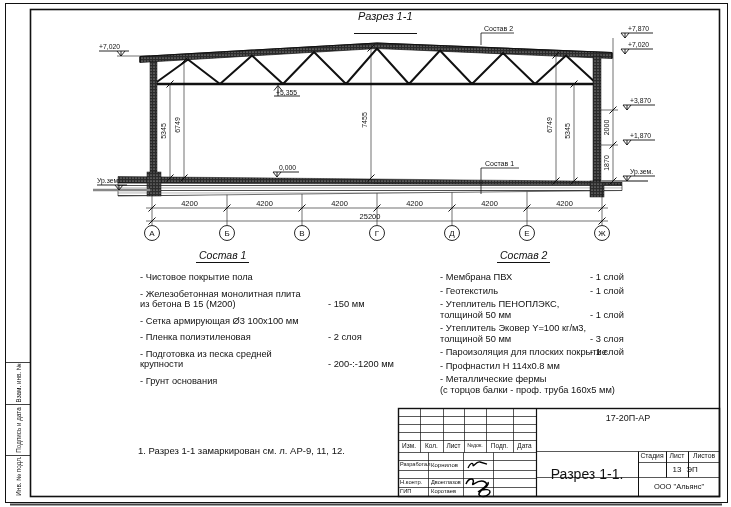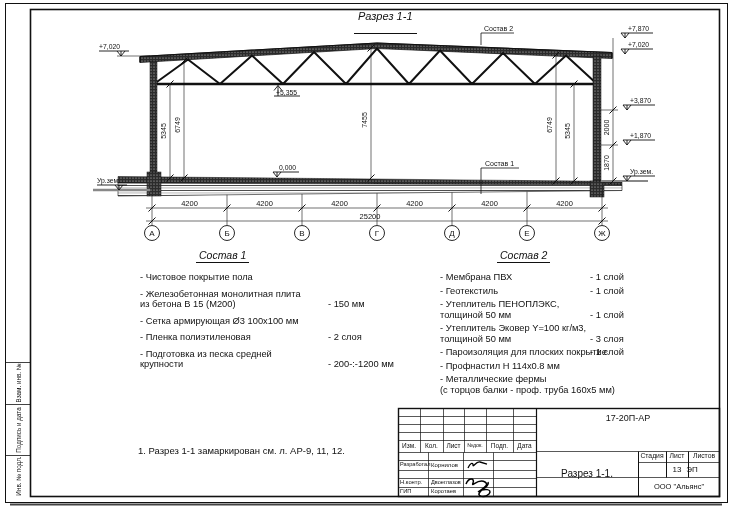--- a/index.html
+++ b/index.html
@@ -211,20 +211,24 @@
       </div>
   <div class="item">
         <span class="nm">- Пленка полиэтиленовая</span>
         <span class="val">-  2 слоя</span>
       </div>
   <div class="item">
         <span class="nm">- Подготовка из песка средней
 крупности</span>
         <span class="val">- 200-:-1200 мм</span>
       </div>
+  <div class="item">
+        <span class="nm">- Грунт основания</span>
+        <span class="val"></span>
+      </div>
 </div>
 
 <div class="abs t-heading" style="left:497px;top:249px;">Состав 2</div>
 <div class="abs list l2" style="left:440px;top:272px;width:290px;">
   <div class="item item2">
         <span class="nm">- Мембрана ПВХ</span>
         <span class="val">- 1 слой</span>
       </div>
   <div class="item item2">
         <span class="nm">- Геотекстиль</span>
@@ -273,16 +277,16 @@
 <div class="cell cellL" style="left:398px;top:487px;width:30px;height:9px;font-size:5.8px;">ГИП</div>
 <div class="cell cellL" style="left:429px;top:487px;width:34px;height:9px;font-size:5.8px;">Коротаев</div>
 
 <div class="cell" style="left:638px;top:451px;width:28px;height:11px;font-size:6.8px;">Стадия</div>
 <div class="cell" style="left:666px;top:451px;width:22px;height:11px;font-size:6.8px;">Лист</div>
 <div class="cell" style="left:688px;top:451px;width:32px;height:11px;font-size:6.8px;">Листов</div>
 <div class="cell" style="left:638px;top:462px;width:28px;height:15px;font-size:8px;padding-left:40px;">ЭП</div>
 <div class="cell" style="left:666px;top:462px;width:22px;height:15px;font-size:8px;">13</div>
 <div class="cell" style="left:688px;top:462px;width:32px;height:15px;font-size:8px;"></div>
 
-<div class="cell" style="left:536px;top:460px;width:102px;height:28px;font-size:10px;">Разрез 1-1.</div>
+<div class="cell" style="left:536px;top:460px;width:102px;height:28px;font-size:14px;">Разрез 1-1.</div>
 <div class="cell" style="left:638px;top:477px;width:82px;height:20px;font-size:7.5px;">ООО "Альянс"</div>
 
 </div>
 
 </body></html>

